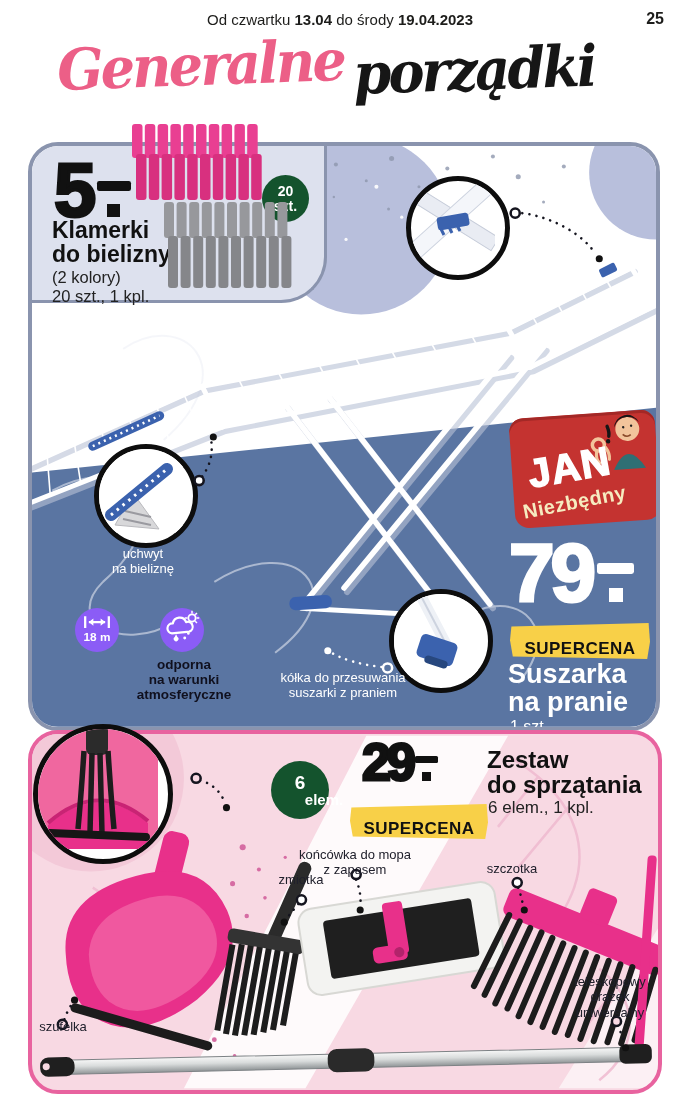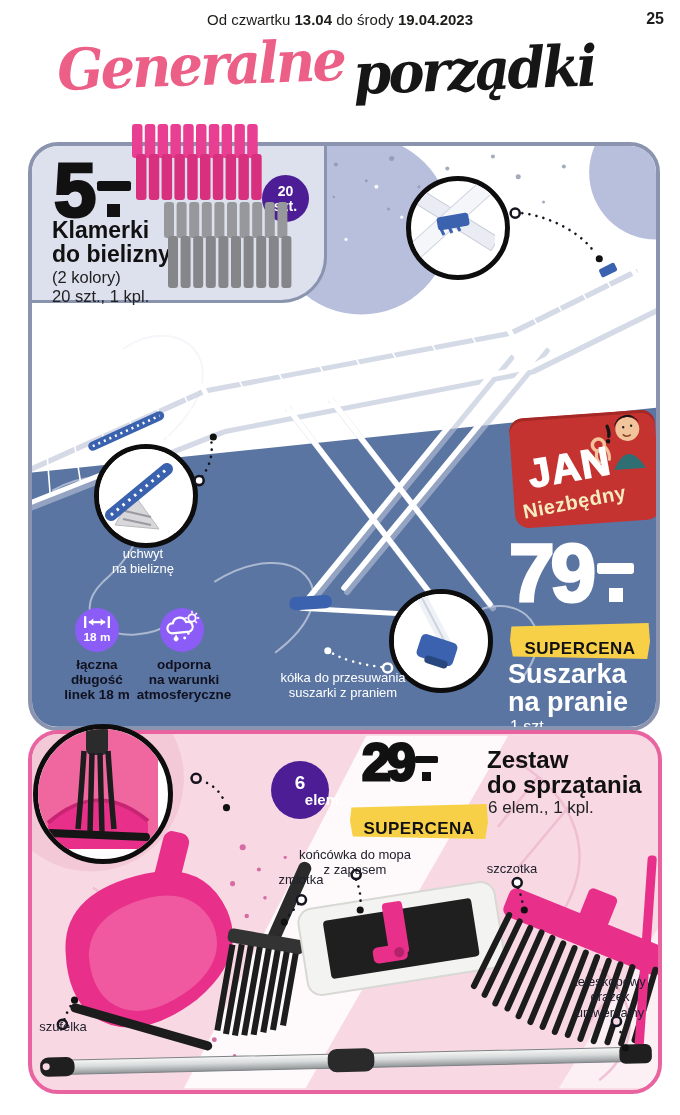--- a/index.html
+++ b/index.html
@@ -25,21 +25,21 @@
   .panel{left:0;top:0;width:292px;height:154px;background:#dde1ee;border-right:3px solid #8a94ae;
       border-bottom:3px solid #8a94ae;border-radius:26px 0 46px 0;z-index:3;}
   .bigprice{display:inline-flex;align-items:flex-start;font-weight:bold;line-height:.85;}
   .bigprice .num{letter-spacing:-4px;}
   .pmark{display:inline-flex;flex-direction:column;align-items:center;margin-left:.06em;}
   .pmark .pbar{width:.45em;height:.14em;border-radius:.03em;background:currentColor;margin-top:.30em;}
   .pmark .pdot{width:.17em;height:.17em;background:currentColor;margin-top:.17em;}
   .price5{left:22px;top:12px;font-size:76px;color:#111;-webkit-text-stroke:3px #111;}
   .pname{left:20px;top:72px;font-size:23px;font-weight:bold;line-height:1.05;color:#111;}
   .psub{left:20px;top:122px;font-size:16.5px;line-height:1.18;color:#222;}
-  .badge{border-radius:50%;background:#4c1d95;color:#fff;text-align:center;z-index:4;
+  .badge{border-radius:50%;background:#14532d;color:#fff;text-align:center;z-index:4;
       display:flex;flex-direction:column;align-items:center;justify-content:center;font-weight:bold;}
   .badge20{left:230px;top:29px;width:47px;height:47px;font-size:14px;line-height:1.05;}
   .badge6{left:239px;top:27px;width:58px;height:58px;font-size:19px;line-height:1.0;}
   .badge6 .u{font-size:15px;margin-left:48px;}
   
   .mag{border-radius:50%;border:5px solid #0d0d0d;background:#fff;overflow:hidden;z-index:4;}
   
   .co{font-size:13px;line-height:1.18;text-align:center;z-index:5;color:#20202c;}
   .co.white{color:#fff;}
   .featcirc{border-radius:50%;background:#8b5cf6;z-index:4;width:44px;height:44px;
@@ -231,25 +231,20 @@
     <div class="abs featcirc" style="left:128px;top:462px;">
       <svg viewBox="0 0 44 44" width="40" height="40" class="nopt">
         <circle cx="33" cy="11" r="4" fill="none" stroke="#fff" stroke-width="2"></circle>
         <path d="M33,3 v3 M33,16 v3 M41,11 h-3 M28,11 h-3 M38.5,5.5 l-2,2 M38.5,16.5 l-2,-2" stroke="#fff" stroke-width="1.6"></path>
         <path d="M11,28 a5.5,5.5 0 0 1 1,-11 a7.5,7.5 0 0 1 14.5,-1.5 a5.5,5.5 0 0 1 3.5,10.5 z" fill="none" stroke="#fff" stroke-width="2.4" stroke-linejoin="round"></path>
         <path d="M17,32 a2.6,2.6 0 1 1 -3,0 l1.5,-3 z" fill="#fff"></path>
         <circle cx="25" cy="33" r="1.6" fill="#fff"></circle>
         <circle cx="29" cy="28" r="1.4" fill="#fff"></circle>
       </svg>
     </div>
-    <div class="abs featlbl" style="left:19px;top:511px;width:92px;">
-      <div>łączna</div>
-      <div>długość</div>
-      <div>linek 18 m</div>
-    </div>
     <div class="abs featlbl" style="left:104px;top:511px;width:96px;">
       <div>odporna</div>
       <div>na warunki</div>
       <div>atmosferyczne</div>
     </div>
 
     <div class="abs flag">
       <svg class="abs nopt" style="right:4px;top:-6px;" width="70" height="66" viewBox="0 0 70 66">
         <path d="M30,64 Q45,34 62,64 z" fill="#2f6f74"></path>
         <circle cx="46" cy="24" r="12" fill="#f2c49b"></circle>

